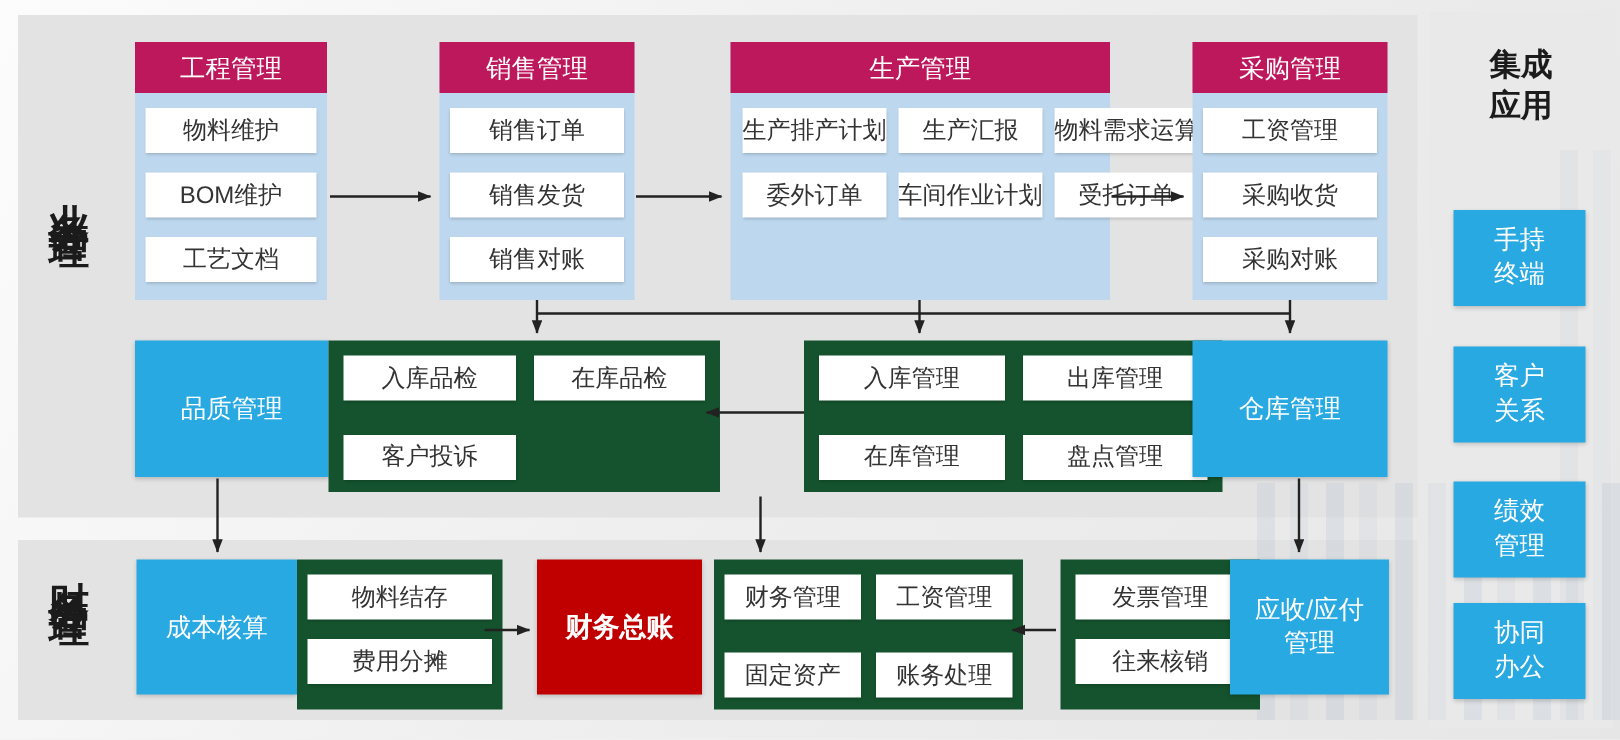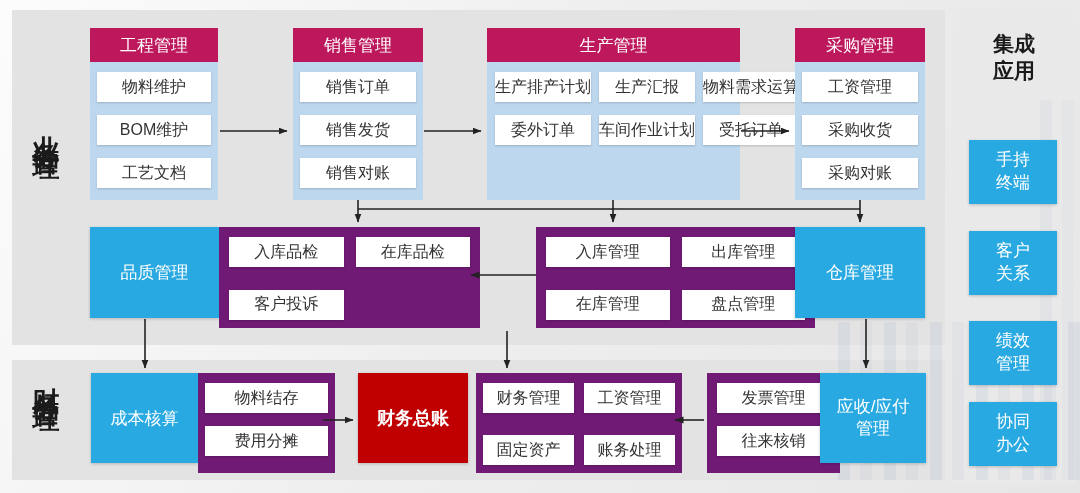--- a/index.html
+++ b/index.html
@@ -34,21 +34,21 @@
     font-size:16px;color:#333;box-shadow:0 1px 2px rgba(0,0,0,.18);white-space:nowrap;}
 
   #col-engineering{left:90px;top:28px;width:128px;height:172px;}
   #col-sales{left:293px;top:28px;width:130px;height:172px;}
   #col-production{left:487px;top:28px;width:253px;height:172px;}
   #col-purchasing{left:795px;top:28px;width:130px;height:172px;}
 
   .bluebox{position:absolute;z-index:2;background:#29a9e1;color:#fff;font-size:17px;
     display:flex;align-items:center;justify-content:center;text-align:center;
     box-shadow:0 1px 3px rgba(0,0,0,.2);}
-  .group{position:absolute;z-index:2;background:#701a75;}
+  .group{position:absolute;z-index:2;background:#14532d;}
   .group-grid{display:grid;grid-template-columns:1fr 1fr;column-gap:12px;row-gap:14px;padding:10px 10px 0;}
   .group-col{display:flex;flex-direction:column;gap:13px;padding:10px 7px 0;}
 
   #quality-box{left:90px;top:227px;width:129px;height:91px;}
   #quality-group{left:219px;top:227px;width:241px;height:91px;}
   #warehouse-group{left:536px;top:227px;width:259px;height:91px;}
   #warehouse-box{left:795px;top:227px;width:130px;height:91px;}
 
   #cost-box{left:91px;top:373px;width:107px;height:90px;}
   #cost-group{left:198px;top:373px;width:123px;height:90px;}

